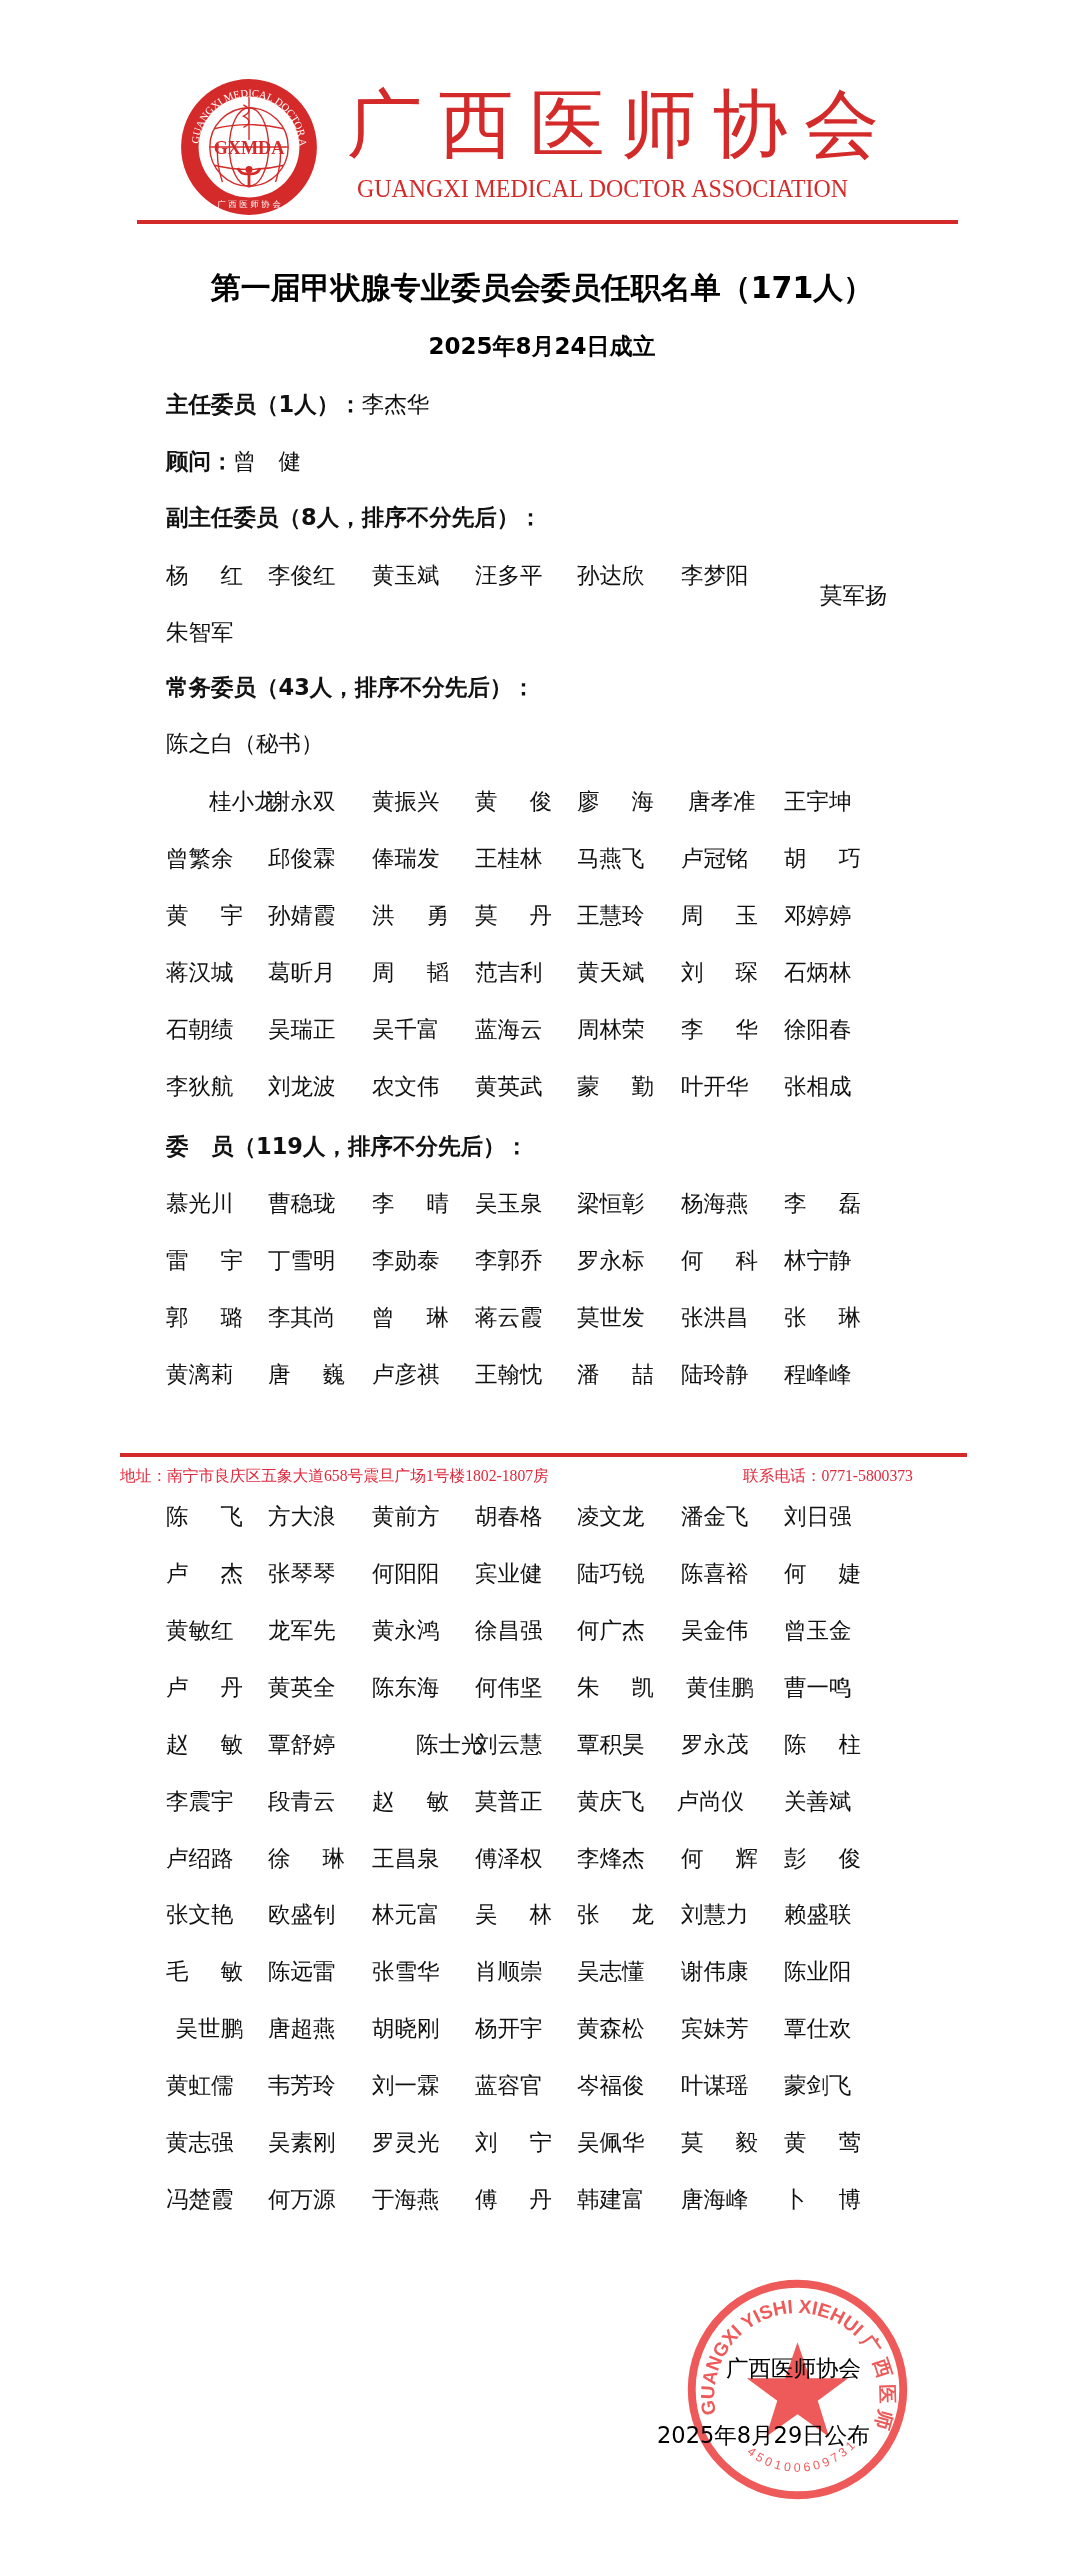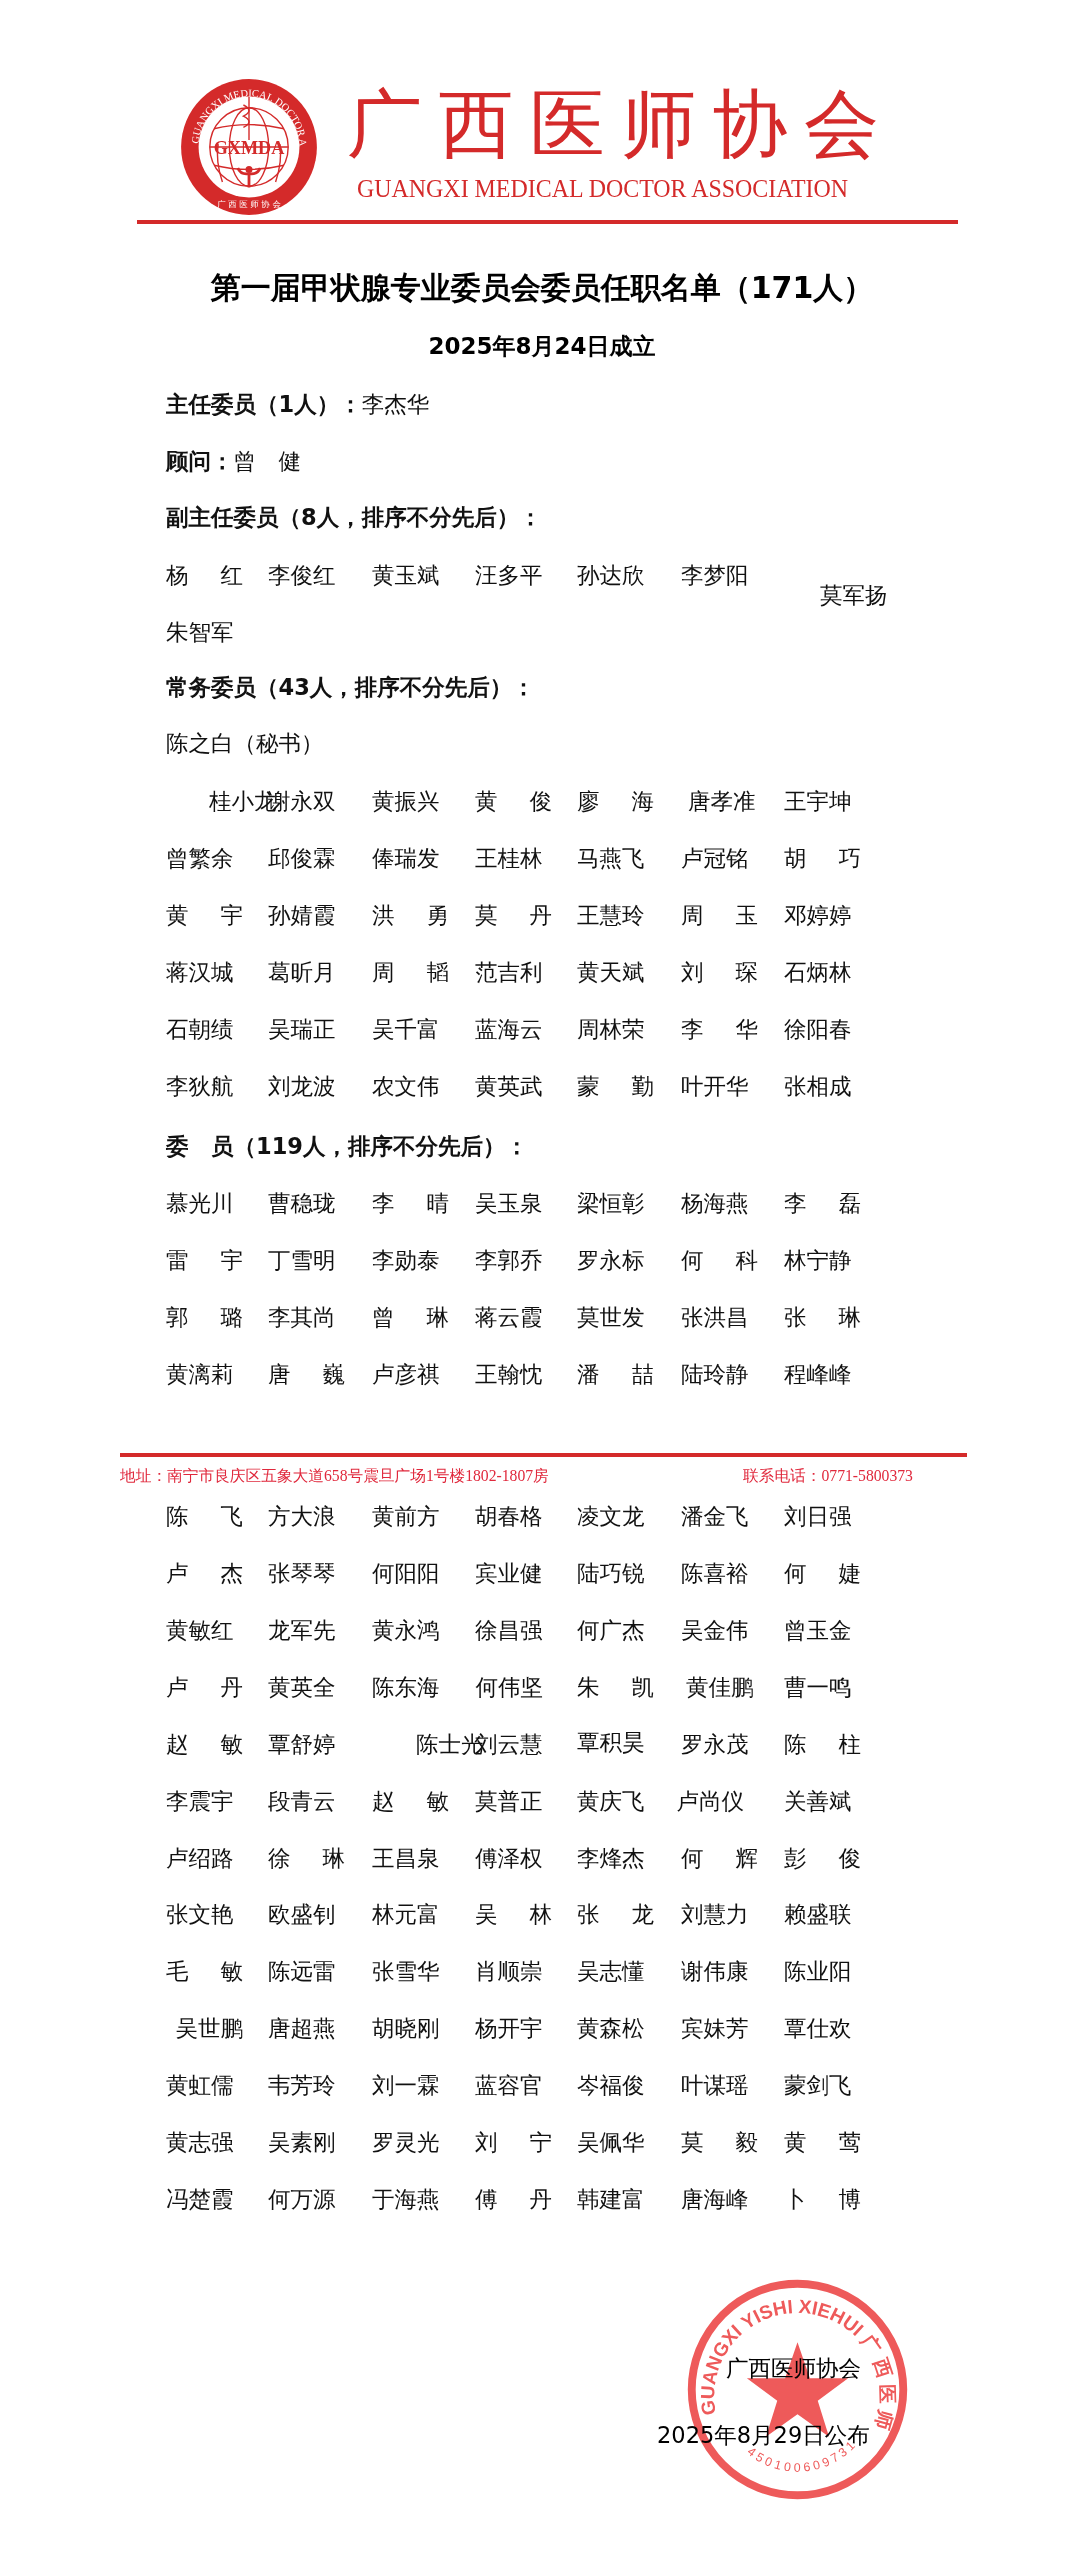--- a/index.html
+++ b/index.html
@@ -293,37 +293,37 @@
       <div class="cell" style="left: 515px;">吴金伟</div>
       <div class="cell" style="left: 618px;">曾玉金</div>
     </div>
     <div class="name-row" style="top: 171px;">
       <div class="cell" style="left: 0px;">
         <span class="c1">卢</span>
         <span class="c2">丹</span>
       </div>
       <div class="cell" style="left: 102px;">黄英全</div>
       <div class="cell" style="left: 206px;">陈东海</div>
-      <div class="cell" style="left: 300px; text-align: right;">何伟坚</div>
+      <div class="cell" style="left: 309px;">何伟坚</div>
       <div class="cell" style="left: 411px;">
         <span class="c1">朱</span>
         <span class="c2">凯</span>
       </div>
       <div class="cell" style="left: 520px;">黄佳鹏</div>
       <div class="cell" style="left: 618px;">曹一鸣</div>
     </div>
     <div class="name-row" style="top: 228px;">
       <div class="cell" style="left: 0px;">
         <span class="c1">赵</span>
         <span class="c2">敏</span>
       </div>
       <div class="cell" style="left: 102px;">覃舒婷</div>
       <div class="cell" style="left: 206px; margin-left: 44px;">陈士光</div>
       <div class="cell" style="left: 309px;">刘云慧</div>
-      <div class="cell" style="left: 411px; font-family: Liberation Mono, monospace;">覃积昊</div>
+      <div class="cell" style="left: 411px;">覃积昊</div>
       <div class="cell" style="left: 515px;">罗永茂</div>
       <div class="cell" style="left: 618px;">
         <span class="c1">陈</span>
         <span class="c2">柱</span>
       </div>
     </div>
     <div class="name-row" style="top: 285px;">
       <div class="cell" style="left: 0px;">李震宇</div>
       <div class="cell" style="left: 102px;">段青云</div>
       <div class="cell" style="left: 206px;">

